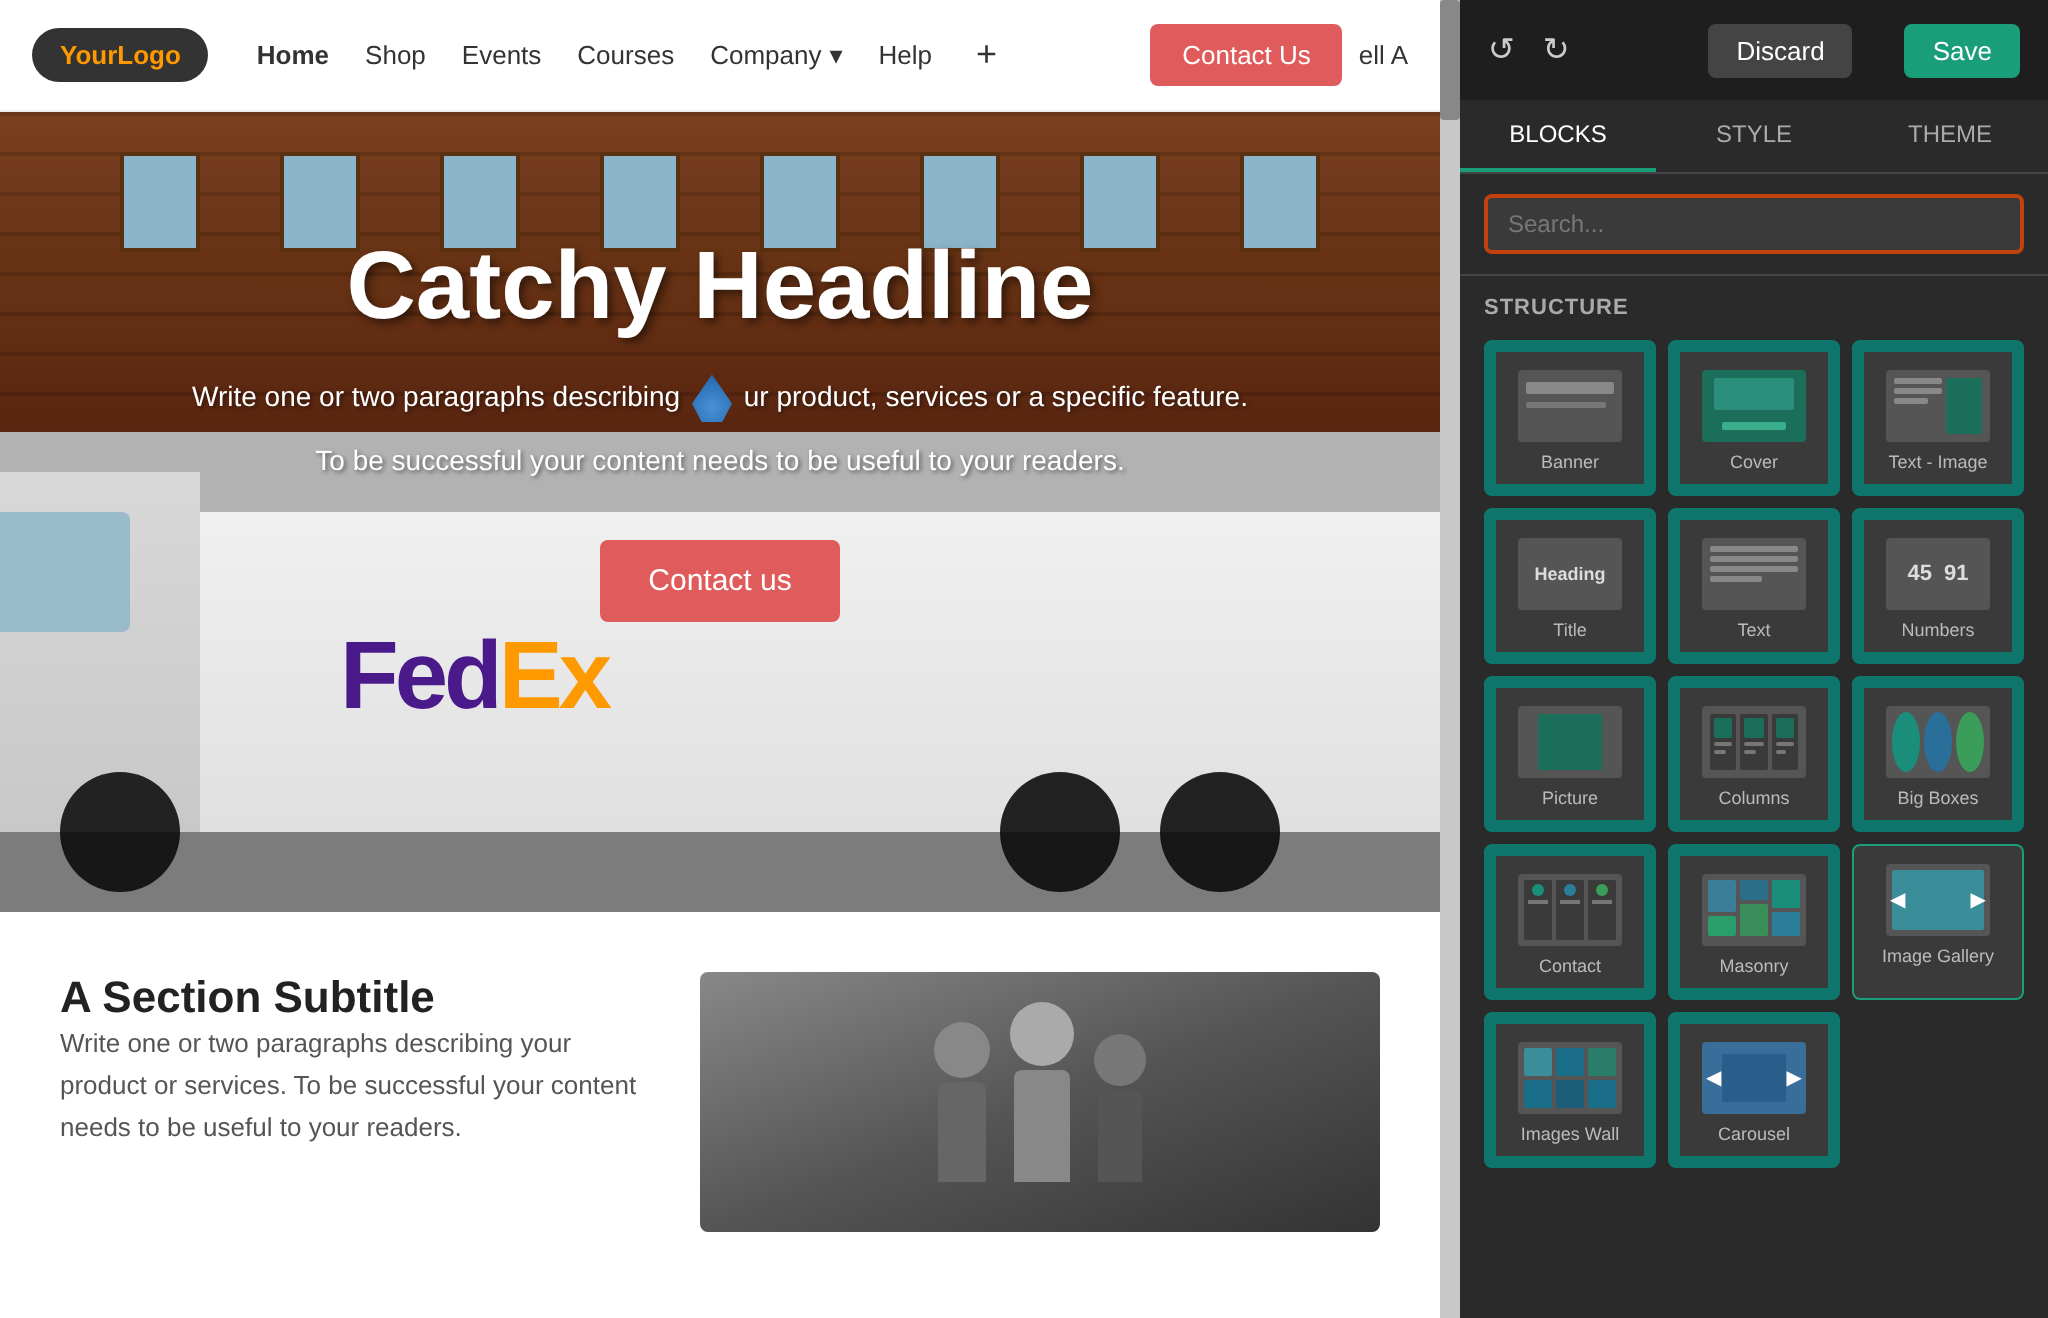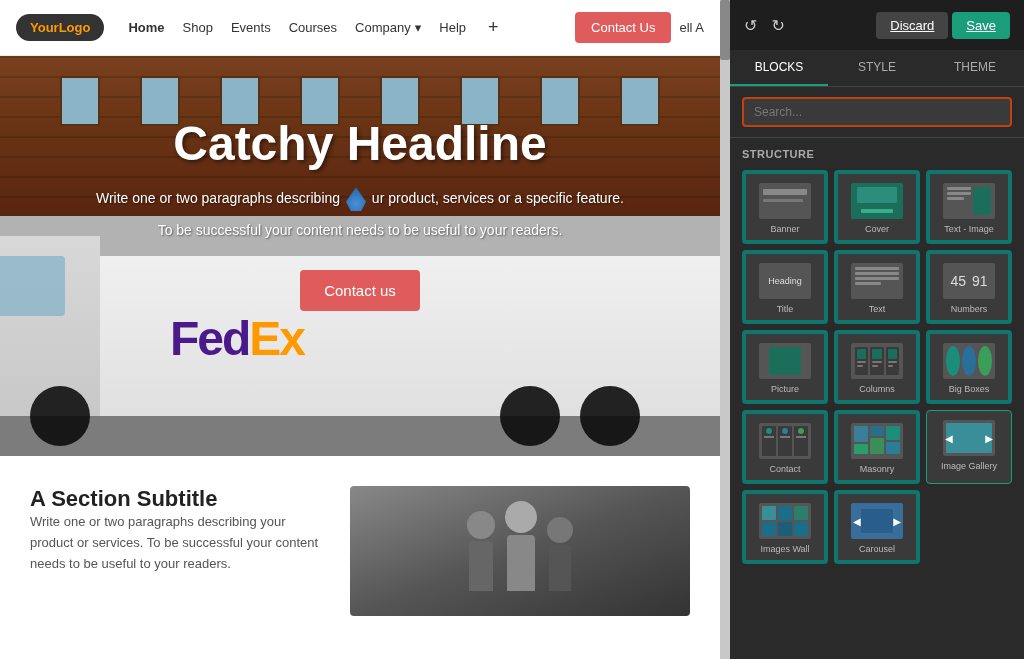--- a/index.html
+++ b/index.html
@@ -278,21 +278,21 @@
       margin-bottom: 10px;
     }
     .block-item {
       background: #3a3a3a;
       border-radius: 4px;
       padding: 8px 4px 6px;
       display: flex;
       flex-direction: column;
       align-items: center;
       cursor: pointer;
-      border: 4px solid #0f766e;
+      border: 6px solid #0f766e;
       min-height: 72px;
     }
     .block-item.active { border: 1px solid #1a9e7a; }
     .block-thumb {
       width: 52px;
       height: 38px;
       margin-bottom: 4px;
       display: flex;
       align-items: center;
       justify-content: center;
@@ -401,21 +401,21 @@
       width: 52px; height: 36px;
       background: #555;
       border-radius: 2px;
       display: flex;
       align-items: center;
       justify-content: center;
     }
     .thumb-title-inner {
       font-size: 9px;
       color: #ddd;
-      font-weight: normal;
+      font-weight: bold;
       text-align: center;
     }
 
     .thumb-text {
       width: 52px; height: 36px;
       background: #555;
       border-radius: 2px;
       padding: 4px;
       display: flex;
       flex-direction: column;
@@ -429,21 +429,21 @@
 
     .thumb-numbers {
       width: 52px; height: 36px;
       background: #555;
       border-radius: 2px;
       display: flex;
       align-items: center;
       justify-content: center;
       gap: 6px;
     }
-    .thumb-numbers .num { font-size: 14px; color: #ddd; font-weight: normal; }
+    .thumb-numbers .num { font-size: 11px; color: #ddd; font-weight: bold; }
 
     .thumb-picture {
       width: 52px; height: 36px;
       background: #555;
       border-radius: 2px;
       position: relative;
       overflow: hidden;
     }
     .thumb-picture .pic-img {
       position: absolute;
@@ -686,21 +686,21 @@
   <div style="position:absolute;top:0;left:0;right:0;height:60px;background:#888;border-radius:2px;"></div>
 </div>
 
 <div class="right-panel">
 
   <div class="panel-header">
     <div class="panel-header-left">
       <button class="panel-icon-btn">↺</button>
       <button class="panel-icon-btn">↻</button>
     </div>
-    <div style="display:flex;gap:4px;text-decoration:underline;">
+    <div style="display:flex;gap:26px;">
       <button class="panel-discard-btn">Discard</button>
       <button class="panel-save-btn">Save</button>
     </div>
   </div>
 
   <div class="panel-tabs">
     <div class="panel-tab active">BLOCKS</div>
     <div class="panel-tab">STYLE</div>
     <div class="panel-tab">THEME</div>
   </div>

